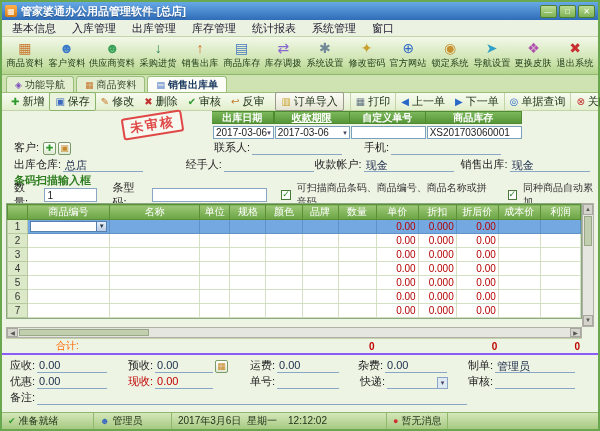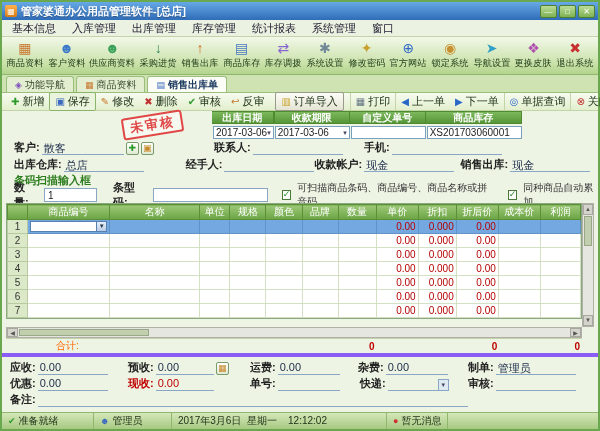--- a/index.html
+++ b/index.html
@@ -63,31 +63,31 @@
 
   
   .doc-header { height:28px; flex:0 0 28px; position:relative; display:flex; padding-left:210px; }
   .stamp { position:absolute; left:120px; top:3px; transform:rotate(-9deg); color:#e04848;
     border:2px solid #e04848; border-radius:3px; padding:0 6px; font-size:13px; font-weight:bold;
     background:rgba(255,255,255,.45); letter-spacing:2px; }
   .hcol { display:flex; flex-direction:column; }
   .hcol:nth-child(2){width:76px}.hcol:nth-child(3){width:76px}.hcol:nth-child(4){width:96px}.hcol:nth-child(5){width:122px}
   .hlabel { height:13px; background:linear-gradient(#7cb85c,#569637); border:1px solid #4e8a30; border-left:none;
     color:#fff; font-size:10px; text-align:center; line-height:12px; font-weight:bold; }
-  .hcol:nth-child(2) .hlabel{ border-left:1px solid #4e8a30; }
+  .hcol:nth-child(2) .hlabel{ border-left:1px solid #4e8a30;text-decoration:underline; }
   .hval { height:15px; display:flex; align-items:center; padding:1px 0 0 1px; }
   .hbox { flex:1; height:13px; background:#fff; border:1px solid #7aa0c0; font-size:10px; line-height:12px;
     padding:0 2px; display:flex; }
   .hbox .v { flex:1; white-space:nowrap; overflow:hidden; }
   .harrow { font-size:7px; color:#446; line-height:12px; }
 
   
   .form-row { height:17px; flex:0 0 17px; display:flex; align-items:center; padding-left:12px; }
   .fld { display:flex; align-items:flex-end; }
-  .flabel { color:#222; margin-right:2px; font-size:11px;font-weight:bold; }
+  .flabel { color:#222; margin-right:2px; font-size:11px; }
   .uline { display:inline-block; border-bottom:1px solid #8aa6c6; height:14px; font-size:11px; color:#1a2a4a; padding:0 2px; }
   .mini-btn { width:13px; height:13px; border:1px solid #7a9a6a; background:linear-gradient(#fff,#dfe9d2);
     border-radius:2px; font-size:9px; line-height:11px; text-align:center; margin-left:2px; }
   .mini-btn.green { color:#2a9a2a; } .mini-btn.gold { color:#c8882a; }
 
   
   .bc-title { height:13px; flex:0 0 13px; padding-left:12px; color:#2e7d1f; font-weight:bold; font-size:11px; }
   .bc-row { height:17px; flex:0 0 17px; display:flex; align-items:center; padding-left:12px; gap:4px; }
   .bc-box { background:#fff; border:1px solid #8aa6c6; height:14px; font-size:10px; padding:0 3px; line-height:13px; }
   .cb { width:10px; height:10px; border:1px solid #4a7a3a; background:#fff; position:relative; margin:0 2px 0 10px; }
@@ -123,21 +123,21 @@
   .hscroll .thumb { width:130px; background:#c2cfae; border:1px solid #98a888; margin:1px; }
 
   
   .totals-wrap { flex:0 0 15px; padding:0 16px 0 4px; }
   table.totals { border-collapse:collapse; table-layout:fixed; width:100%; }
   table.totals td { font-size:10px; height:14px; padding:0 2px; border-top:1px solid #c3d5a8; white-space:nowrap; }
   .total-label { color:#ff6600; font-weight:normal; text-align:center; }
   table.totals td.r { color:#c00000; text-align:right; font-weight:bold; }
 
   
-  .footer { border-top:4px solid #8b5cf6; padding:2px 0; }
+  .footer { border-top:2px solid #8b5cf6; padding:2px 0; }
   .f-row { height:16px; display:flex; align-items:center; padding-left:8px; }
   .f-fld { display:flex; align-items:flex-end; }
   .red-label { color:#c00000; }
   .red-val { color:#c00000; }
   .f-arrow { font-size:7px; color:#446; border:1px solid #8aa6c6; background:#dfe9f2; height:12px; width:11px;
     text-align:center; line-height:10px; }
 
   .spacer { flex:1; }
 
   
@@ -341,21 +341,20 @@
             <span class="harrow"></span>
           </span>
         </span>
       </span>
       </div>
   </div>
 
   <div class="form-row">
     <span class="fld" style="width:200px">
       <span class="flabel">客户:</span>
-      <span class="uline" style="width:82px">散客</span>
       <span class="mini-btn green">✚</span>
       <span class="mini-btn gold">▣</span>
     </span>
     <span class="fld" style="width:150px">
       <span class="flabel">联系人:</span>
       <span class="uline" style="width:90px"></span>
     </span>
     <span class="fld" style="width:170px">
       <span class="flabel">手机:</span>
       <span class="uline" style="width:110px"></span>

